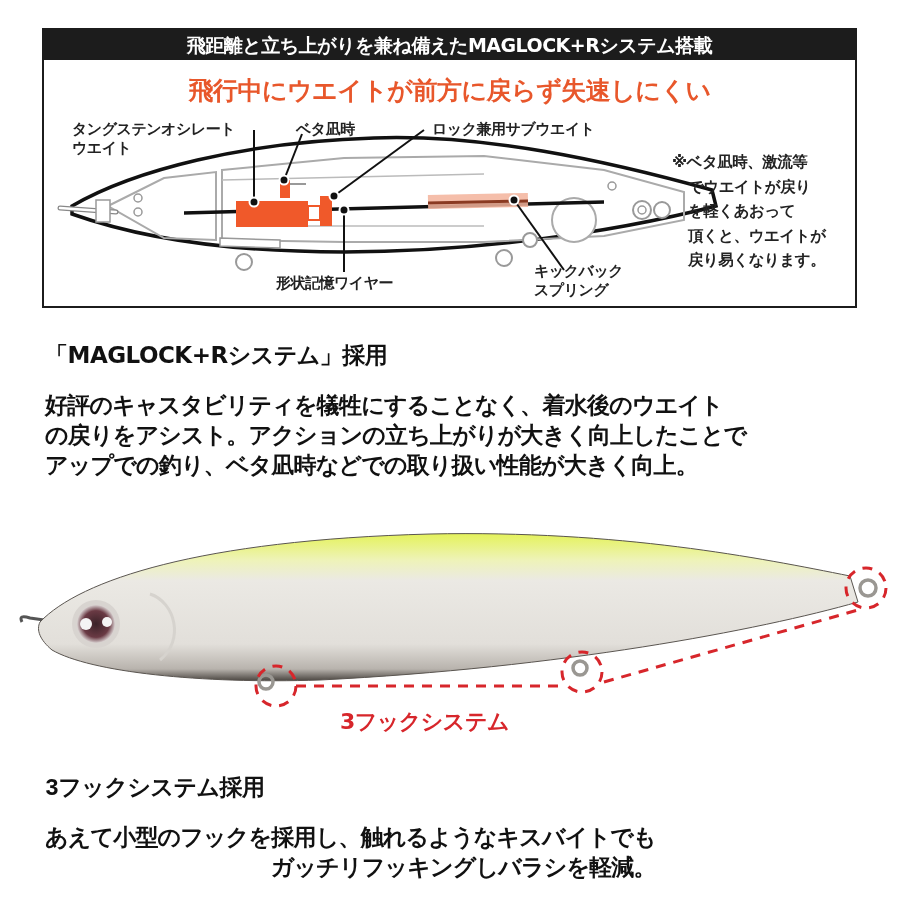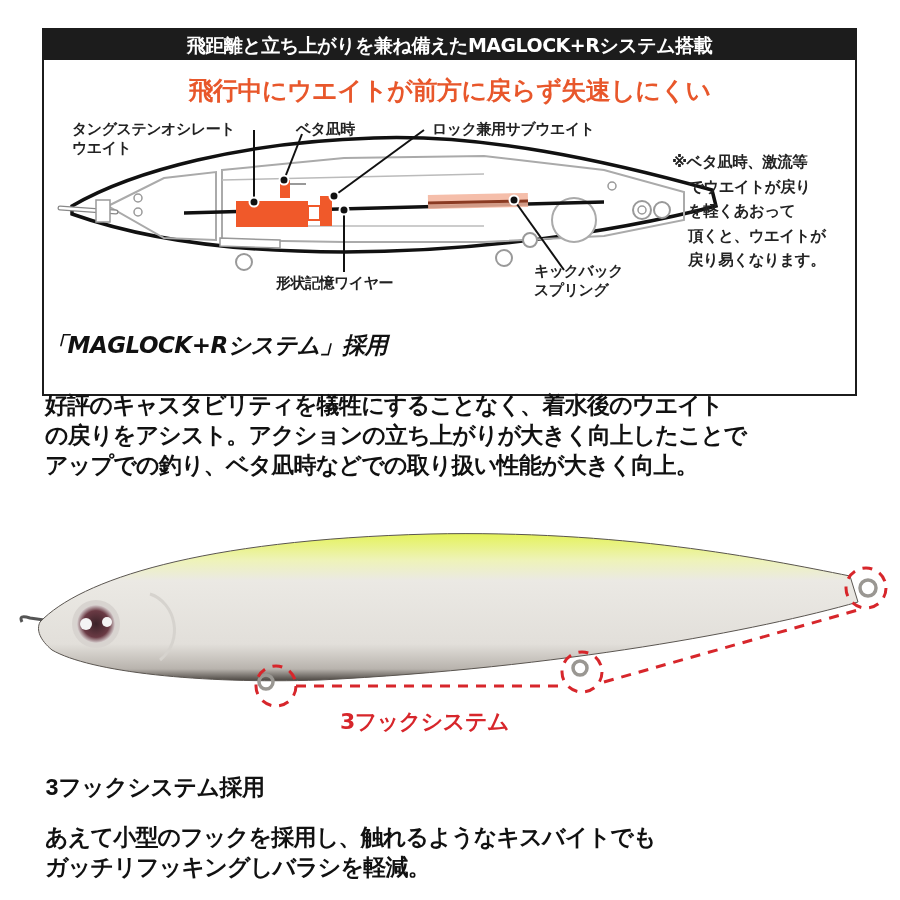--- a/index.html
+++ b/index.html
@@ -1,20 +1,20 @@
 <!DOCTYPE html>
 <html><head>
 <meta charset="utf-8">
 <style>
   * { margin: 0; padding: 0; box-sizing: border-box; }
   html, body { width: 900px; height: 900px; background: #ffffff; overflow: hidden; }
   body { position: relative; font-family: "DejaVu Sans", sans-serif; color: #1a1a1a; }
 
   .diagram-box {
-    position: absolute; left: 42px; top: 28px; width: 815px; height: 368px;
+    position: absolute; left: 42px; top: 28px; width: 815px; height: 280px;
     border: 2px solid #1c1c1c; background: #fff;
   }
   .diagram-header {
     position: absolute; left: 0; top: 0; width: 100%; height: 30px;
     background: #1c1c1c; color: #fff; font-weight: bold;
     font-size: 19px; line-height: 30px; text-align: center; letter-spacing: -0.5px;
   }
   .diagram-subtitle {
     position: absolute; left: 0; top: 44px; width: 100%; text-align: center;
     color: #e8572b; font-weight: bold; font-size: 25px; letter-spacing: -0.5px;
@@ -120,21 +120,21 @@
 
   <div class="note">
     <span>※ベタ凪時、激流等</span>
     <span class="indent">でウエイトが戻り</span>
     <span class="indent">を軽くあおって</span>
     <span class="indent">頂くと、ウエイトが</span>
     <span class="indent">戻り易くなります。</span>
   </div>
 </div>
 
-<div class="section-title" style="top:330px;font-style:italic;">「MAGLOCK+Rシステム」採用</div>
+<div class="section-title" style="top:340px;">「MAGLOCK+Rシステム」採用</div>
 <div class="section-body" style="top:390px;">
   <span>好評のキャスタビリティを犠牲にすることなく、着水後のウエイト</span>
   <span>の戻りをアシスト。アクションの立ち上がりが大きく向上したことで</span>
   <span>アップでの釣り、ベタ凪時などでの取り扱い性能が大きく向上。</span>
 </div>
 
 <svg class="lure-svg" width="900" height="230" viewBox="0 0 900 230">
   <defs>
     <linearGradient id="bodyGrad" x1="0" y1="0" x2="0" y2="1">
       <stop offset="0" stop-color="#e4f25a"></stop>
@@ -171,16 +171,16 @@
     <circle cx="276" cy="176" r="20"></circle>
     <circle cx="582" cy="162" r="20"></circle>
     <circle cx="866" cy="78" r="20"></circle>
     <line x1="296" y1="176" x2="560" y2="176"></line>
     <line x1="604" y1="172" x2="858" y2="100"></line>
   </g>
 </svg>
 <div class="lure-label">3フックシステム</div>
 
 <div class="section-title" style="top:772px;font-family:Liberation Mono, monospace;">3フックシステム採用</div>
-<div class="section-body" style="top:822px;">
+<div class="section-body" style="top:822px;text-align:right;">
   <span>あえて小型のフックを採用し、触れるようなキスバイトでも</span>
   <span>ガッチリフッキングしバラシを軽減。</span>
 </div>
 
 </body></html>

